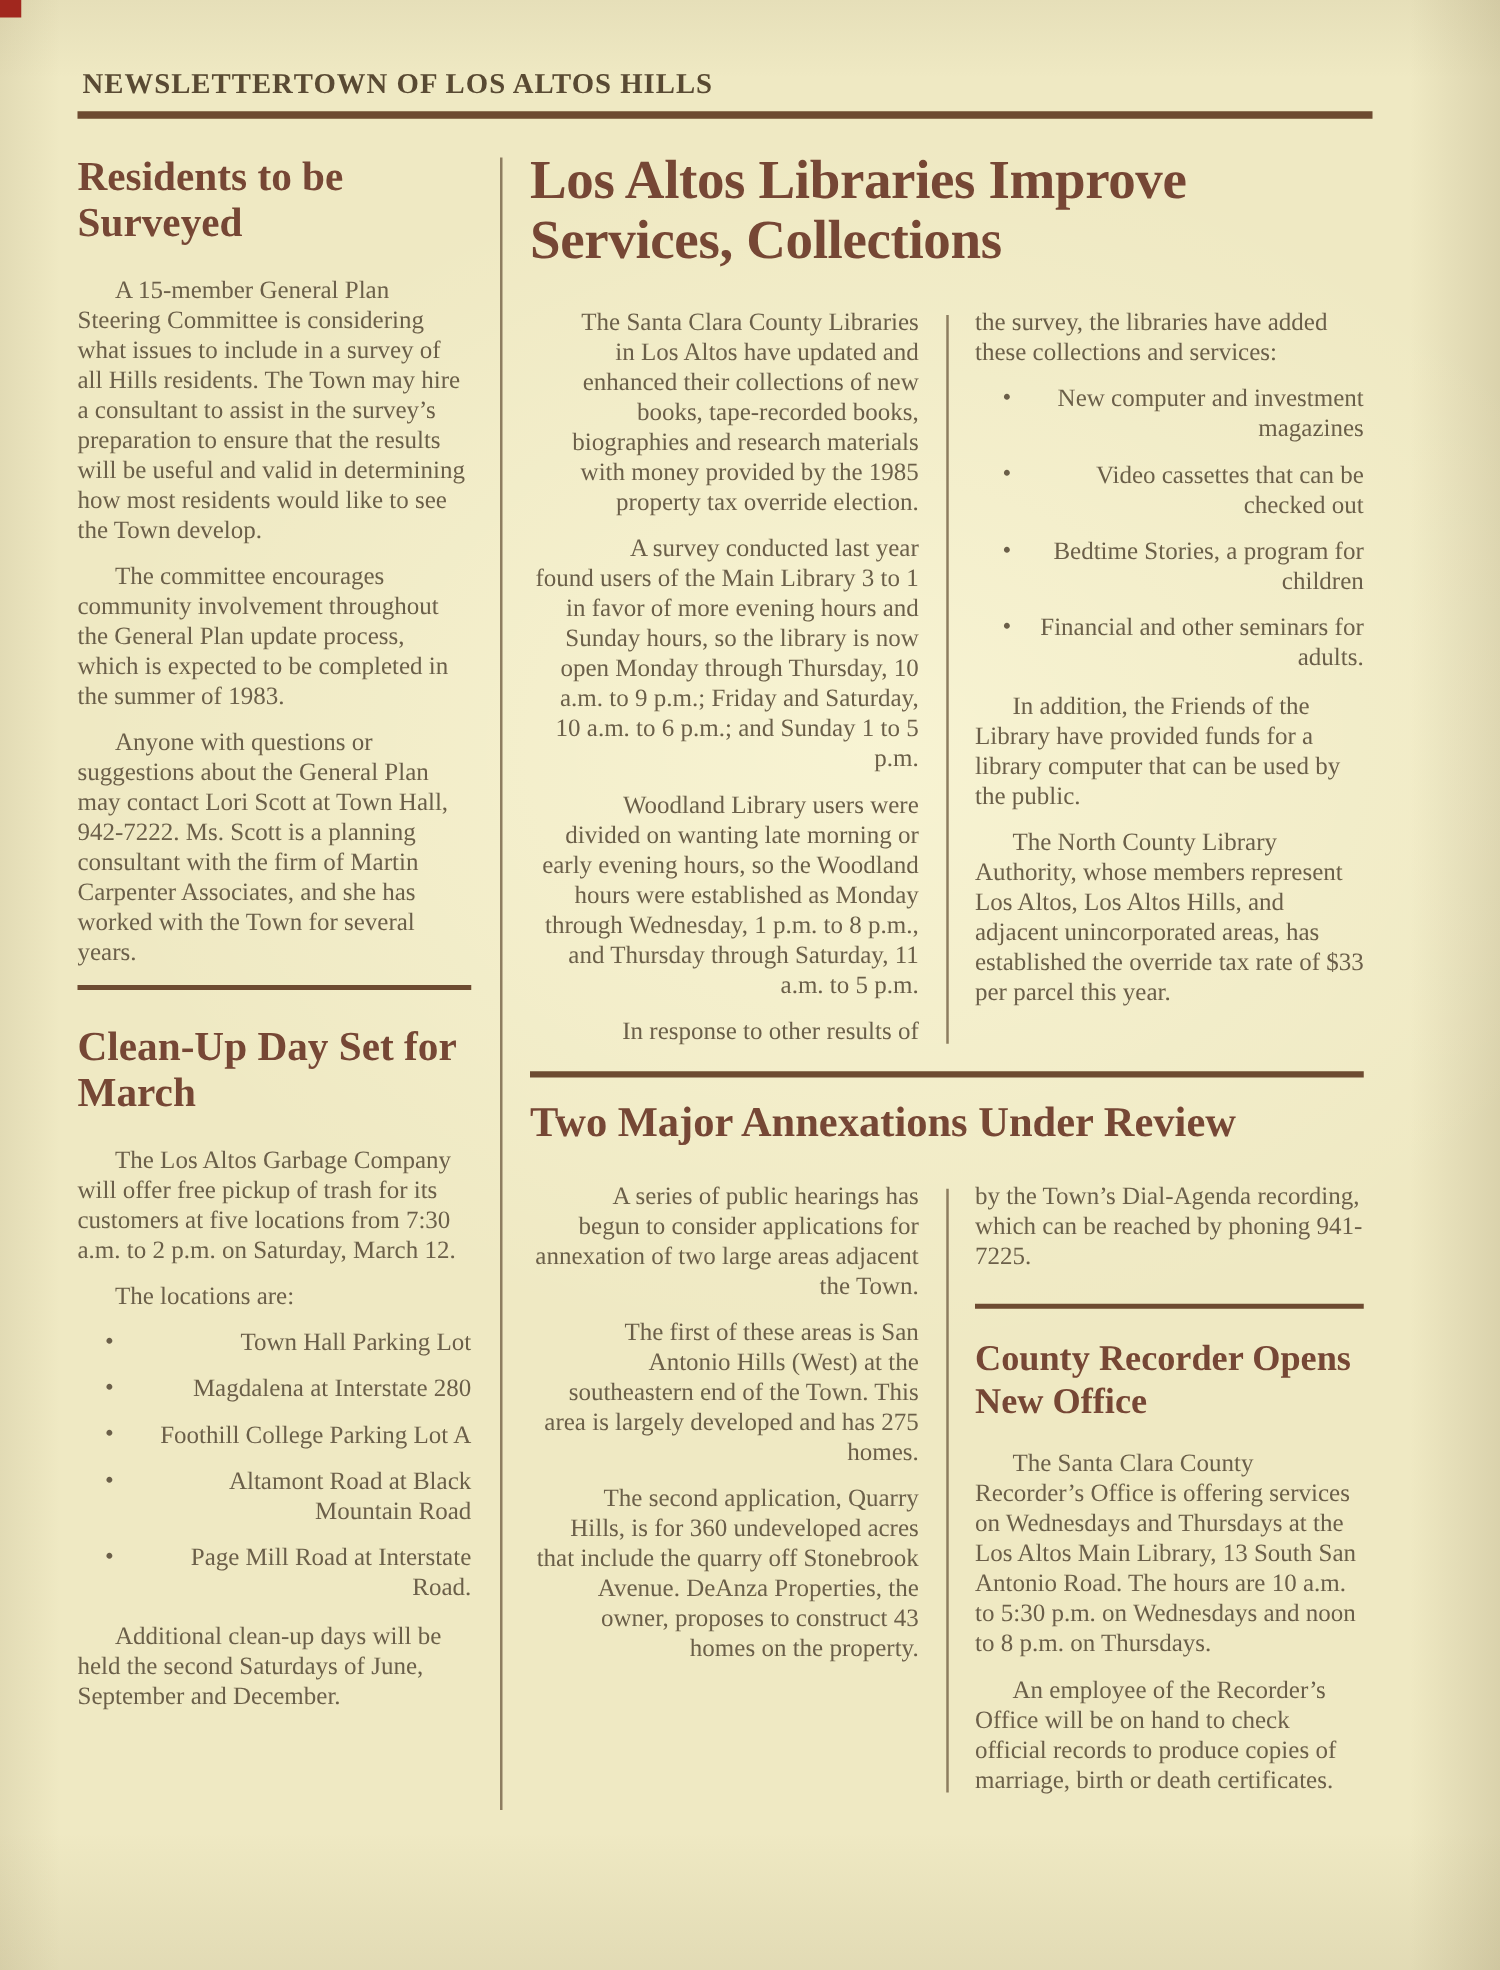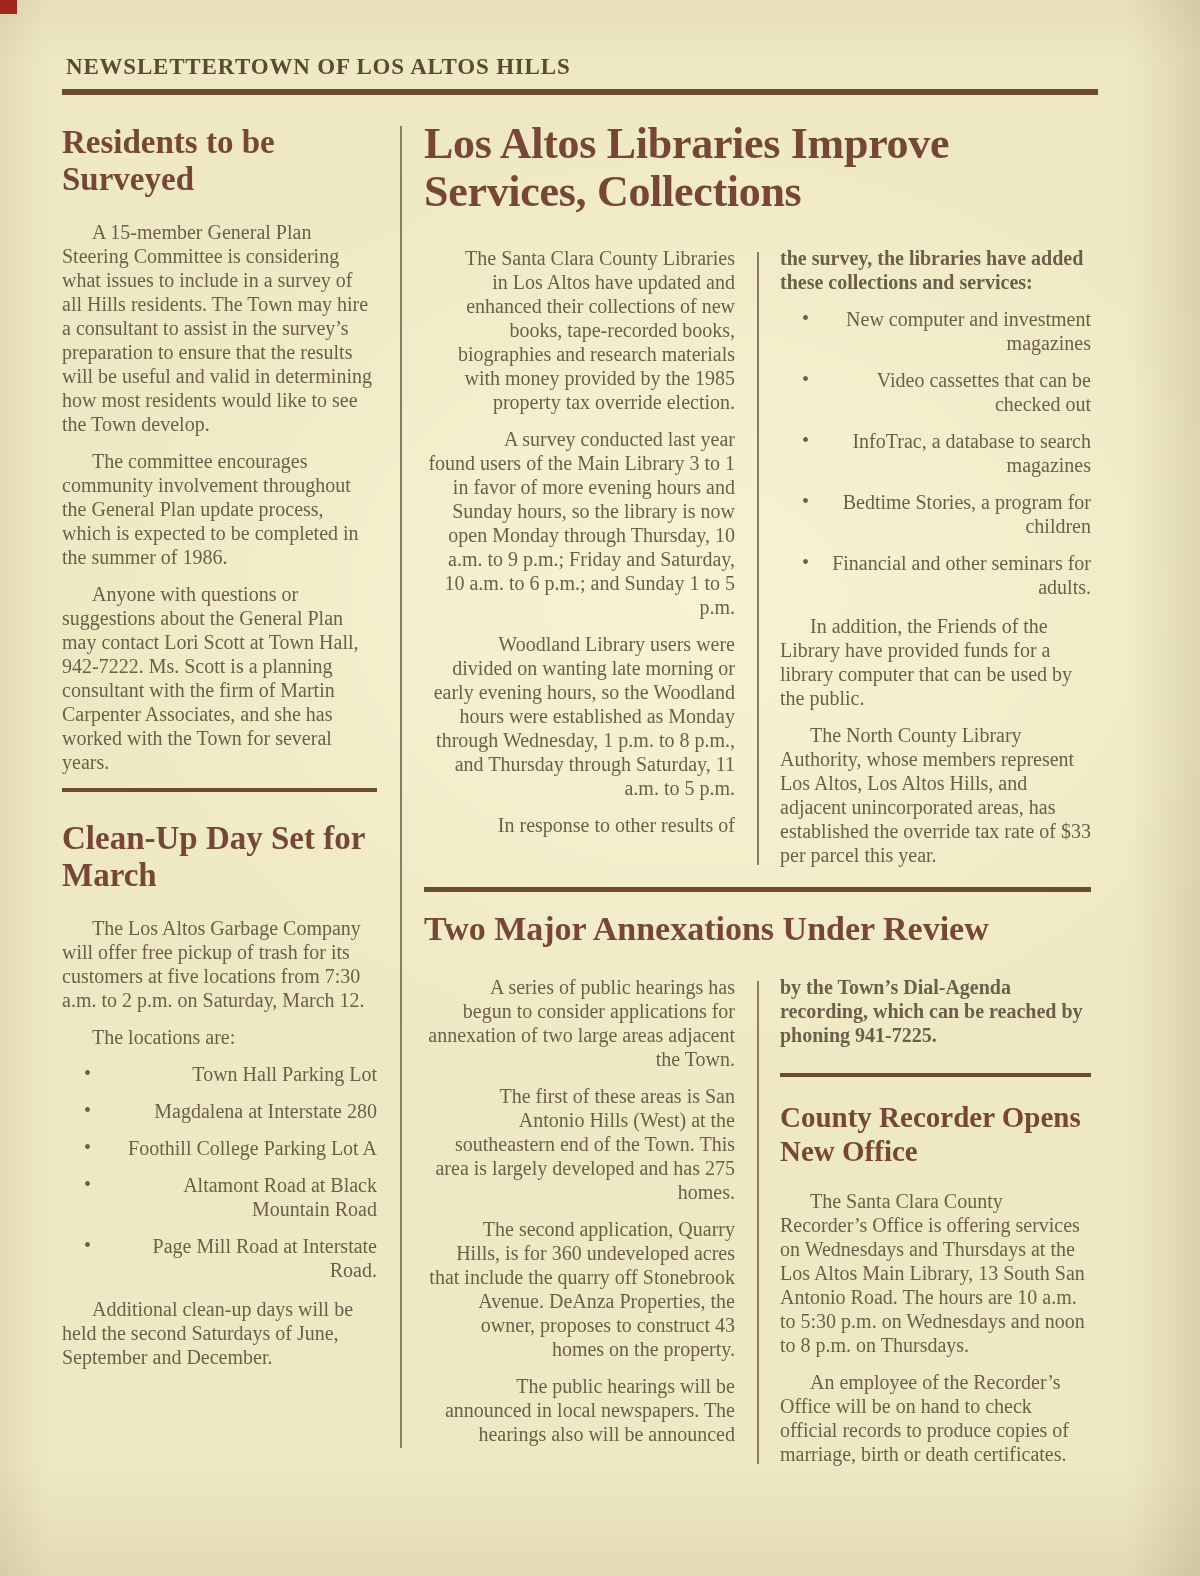--- a/index.html
+++ b/index.html
@@ -36,21 +36,21 @@
   .left-col { position:absolute; left:62px; top:124px; width:315px; }
   .main-col { position:absolute; left:424px; top:120px; width:667px; }
 
   h1,h2,h3 { font-weight:bold; color:#764735; }
   .h-left   { font-size:33px; line-height:1.12; margin:0 0 22px; }
   .h-main   { font-size:44px; line-height:1.09; margin:0 0 30px; letter-spacing:-0.3px; }
   .h-annex  { font-size:34px; line-height:1.1; margin:18px 0 28px; }
   .h-sub    { font-size:29px; line-height:1.16; margin:16px 0 20px; }
 
   p { font-size:20px; line-height:24px; margin:0 0 13px; text-indent:30px; }
-  p.no-indent { text-indent:0;font-weight:bold; }
+  p.no-indent { text-indent:0; }
   p:last-child { margin-bottom:0; }
 
   ul.bullets { list-style:none; margin:2px 0 15px; padding:0 0 0 40px;text-align:right; }
   ul.bullets li { position:relative; font-size:20px; line-height:24px; margin:0 0 13px; }
   ul.bullets li::before { content:"\2022"; position:absolute; left:-18px; top:-1px; }
 
   .hrule { border:0; background:#6d4b31; }
   .rule-left-col { height:4px; margin:14px 0 28px; }
   .rule-annex { height:5px; margin:20px 0 0; }
   .rule-recorder { height:4px; margin:26px 0 24px; }
@@ -73,21 +73,21 @@
   </div>
   <div class="rule-masthead"></div>
 
   <div class="v-rule-main"></div>
 
   <div class="left-col">
 
     <article>
       <h2 class="h-left">Residents to be Surveyed</h2>
       <p>A 15-member General Plan Steering Committee is considering what issues to include in a survey of all Hills residents. The Town may hire a consultant to assist in the survey’s preparation to ensure that the results will be useful and valid in determining how most residents would like to see the Town develop.</p>
-      <p>The committee encourages community involvement throughout the General Plan update process, which is expected to be completed in the summer of 1986.</p>
+      <p>The committee encourages community involvement throughout the General Plan update process, which is expected to be completed in the summer of 1983.</p>
       <p>Anyone with questions or suggestions about the General Plan may contact Lori Scott at Town Hall, 942-7222. Ms. Scott is a planning consultant with the firm of Martin Carpenter Associates, and she has worked with the Town for several years.</p>
     </article>
 
     <div class="hrule rule-left-col"></div>
 
     <article>
       <h2 class="h-left">Clean-Up Day Set for March</h2>
       <p>The Los Altos Garbage Company will offer free pickup of trash for its customers at five locations from 7:30 a.m. to 2 p.m. on Saturday, March 12.</p>
       <p>The locations are:</p>
       <ul class="bullets">
@@ -112,40 +112,38 @@
           <p>A survey conducted last year found users of the Main Library 3 to 1 in favor of more evening hours and Sunday hours, so the library is now open Monday through Thursday, 10 a.m. to 9 p.m.; Friday and Saturday, 10 a.m. to 6 p.m.; and Sunday 1 to 5 p.m.</p>
           <p>Woodland Library users were divided on wanting late morning or early evening hours, so the Woodland hours were established as Monday through Wednesday, 1 p.m. to 8 p.m., and Thursday through Saturday, 11 a.m. to 5 p.m.</p>
           <p>In response to other results of</p>
         </div>
         <div class="col-divider"></div>
         <div class="colB">
           <p class="no-indent">the survey, the libraries have added these collections and services:</p>
           <ul class="bullets">
             <li>New computer and investment magazines</li>
             <li>Video cassettes that can be checked out</li>
-            <li>InfoTrac, a database to search magazines</li>
             <li>Bedtime Stories, a program for children</li>
             <li>Financial and other seminars for adults.</li>
           </ul>
           <p>In addition, the Friends of the Library have provided funds for a library computer that can be used by the public.</p>
           <p>The North County Library Authority, whose members represent Los Altos, Los Altos Hills, and adjacent unincorporated areas, has established the override tax rate of $33 per parcel this year.</p>
         </div>
       </div>
     </article>
 
     <div class="hrule rule-annex"></div>
 
     <article>
       <h2 class="h-annex">Two Major Annexations Under Review</h2>
       <div class="twocol">
         <div class="colA">
           <p>A series of public hearings has begun to consider applications for annexation of two large areas adjacent the Town.</p>
           <p>The first of these areas is San Antonio Hills (West) at the southeastern end of the Town. This area is largely developed and has 275 homes.</p>
           <p>The second application, Quarry Hills, is for 360 undeveloped acres that include the quarry off Stonebrook Avenue. DeAnza Properties, the owner, proposes to construct 43 homes on the property.</p>
-          <p>The public hearings will be announced in local newspapers. The hearings also will be announced</p>
         </div>
         <div class="col-divider"></div>
         <div class="colB">
           <p class="no-indent">by the Town’s Dial-Agenda recording, which can be reached by phoning 941-7225.</p>
 
           <div class="hrule rule-recorder"></div>
 
           <section>
             <h3 class="h-sub">County Recorder Opens New Office</h3>
             <p>The Santa Clara County Recorder’s Office is offering services on Wednesdays and Thursdays at the Los Altos Main Library, 13 South San Antonio Road. The hours are 10 a.m. to 5:30 p.m. on Wednesdays and noon to 8 p.m. on Thursdays.</p>

